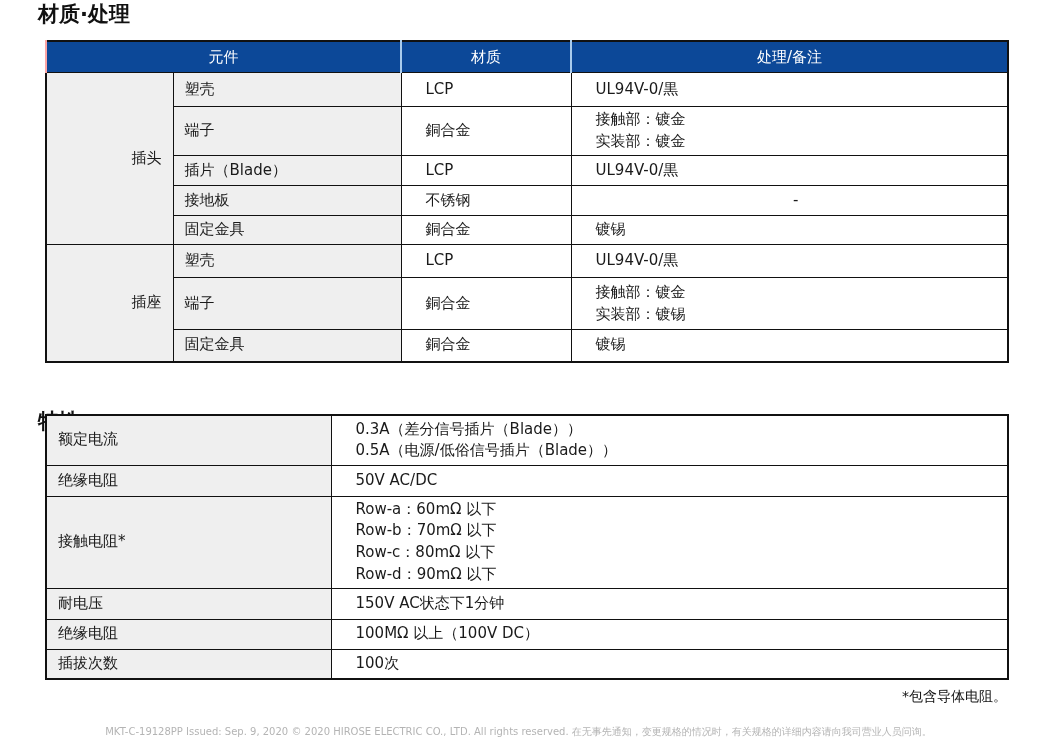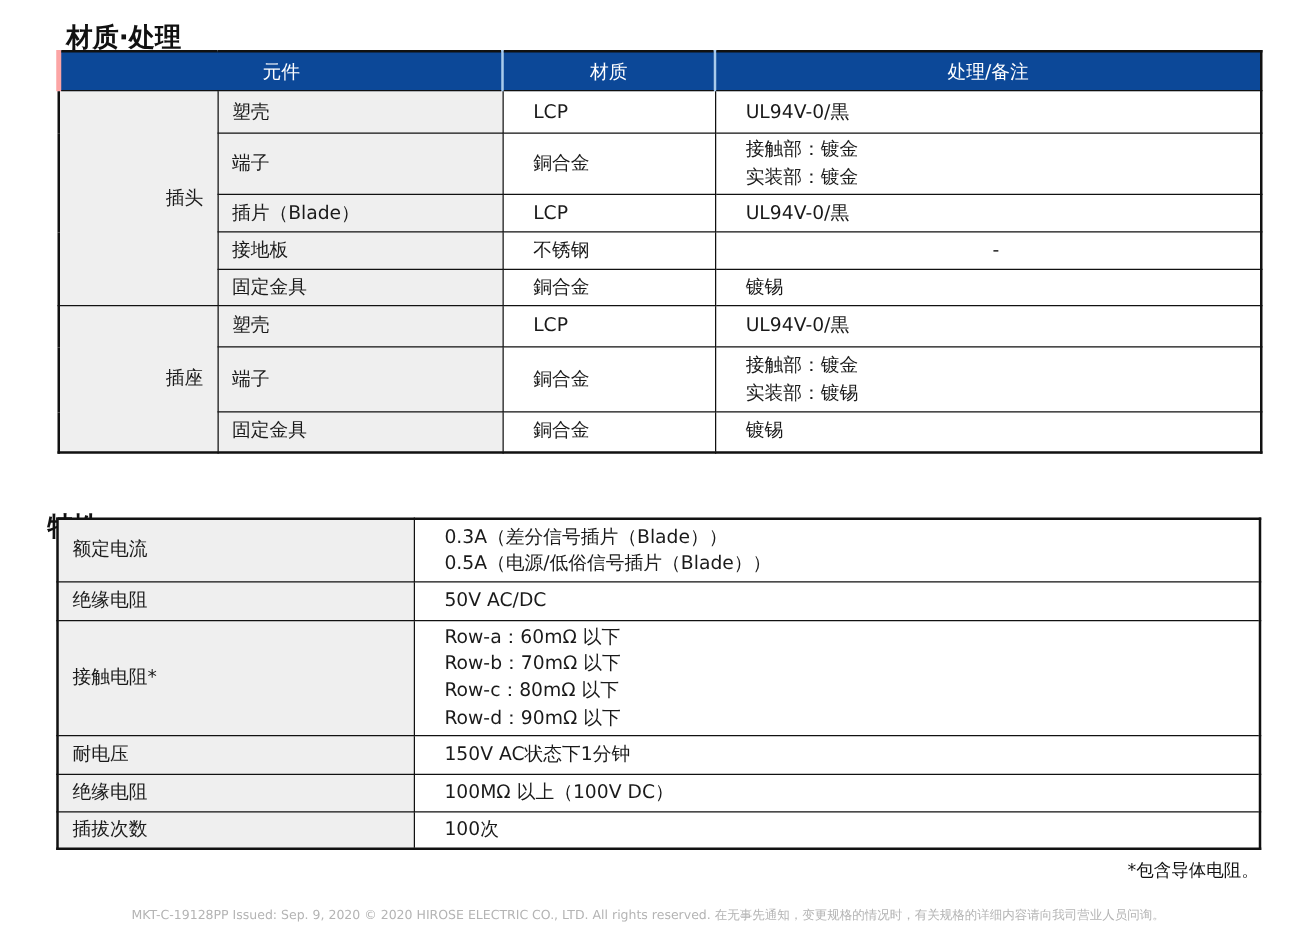--- a/index.html
+++ b/index.html
@@ -5,33 +5,33 @@
   html,body { margin:0; padding:0; background:#ffffff; }
   .page {
     position:relative; width:1037px; height:745px; background:#ffffff;
     font-family:"DejaVu Sans","Liberation Sans",sans-serif; color:#1a1a1a;
     overflow:hidden;
   }
   .section-title {
     position:absolute; left:38px; font-size:21px; font-weight:bold; color:#111;
     line-height:1.2;
   }
-  #title1 { top:18px;margin-left:15px; }
+  #title1 { top:2px; }
   #title2 { top:364px;margin-top:45px; }
 
   table { border-collapse:collapse; table-layout:fixed; position:absolute; left:45px; }
   #table1 { top:40px;  width:962px; border:2px solid #111; }
   #table2 { top:414px; width:962px; border:2px solid #111; }
 
   th {
     background:#0c4898; color:#ffffff; font-weight:normal; font-size:15px;
     text-align:center; border:1px solid #111; border-left:2px solid #a9cbec;
     padding:0 6px; height:30px;
   }
-  th:first-child { border-left:4px solid #fca5a5;text-align:center; }
+  th:first-child { border-left:2px solid #fca5a5;text-align:center; }
 
   td {
     border:1px solid #111; font-size:15px; padding:2px 11px;
     vertical-align:middle; line-height:1.45; background:#ffffff;
   }
   td.gray  { background:#efefef; }
   td.group { background:#efefef; text-align:right; }
   td.val   { white-space:pre-line;padding-left:24px; }
   td.center{ text-align:center; }
 

